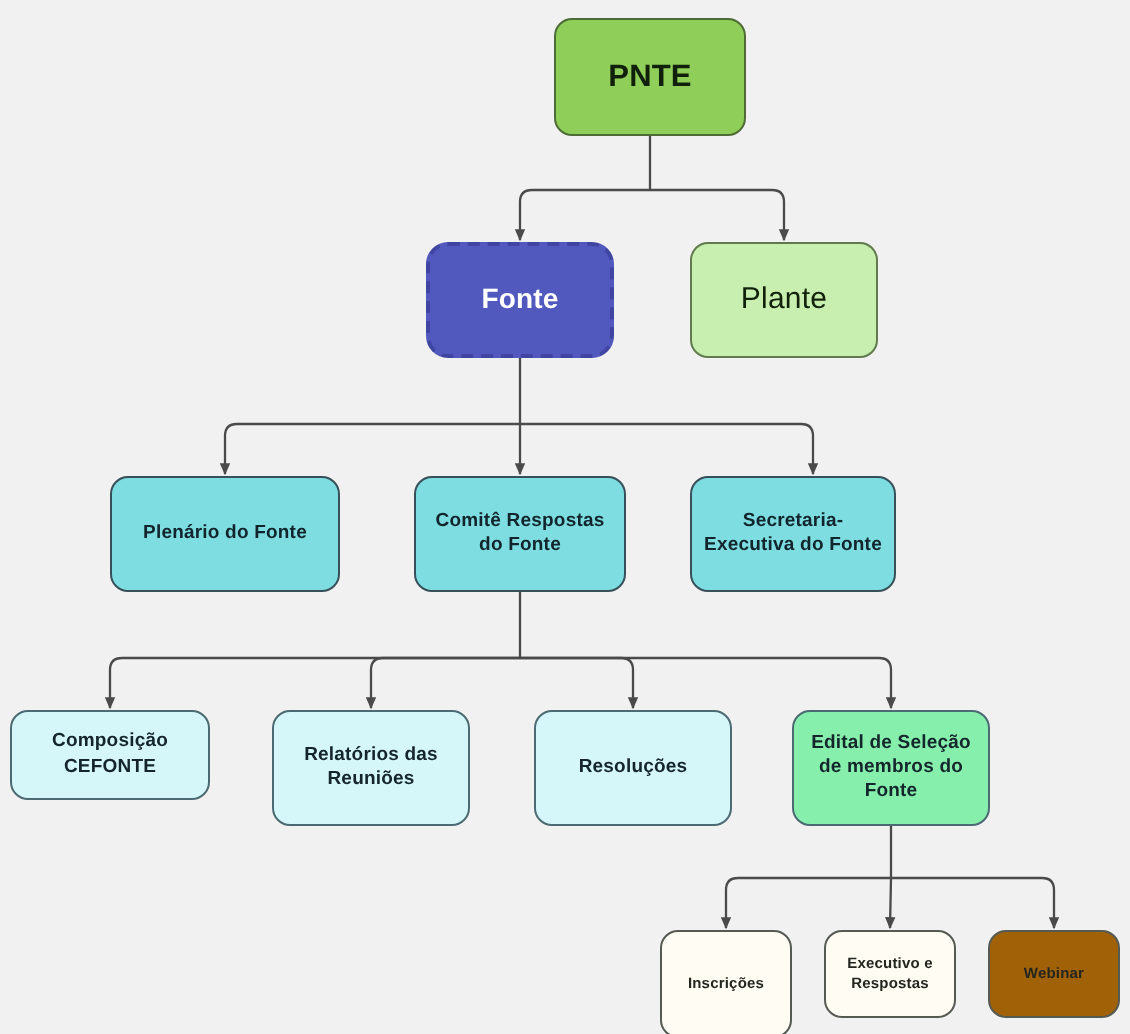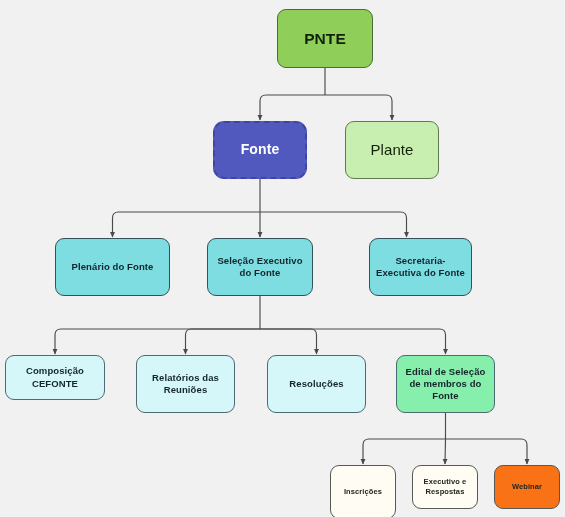--- a/index.html
+++ b/index.html
@@ -119,30 +119,30 @@
         <path d="M445.5,439 L369,439 Q363,439 363,445 L363,464" marker-end="url(#arrowhead)"></path>
         <path d="M445.5,439 L445,464" marker-end="url(#arrowhead)"></path>
         <path d="M445.5,439 L521,439 Q527,439 527,445 L527,464" marker-end="url(#arrowhead)"></path>
       </g>
   </svg>
   <div id="node-layer">
       <div class="node t-root" style="left: 277px; top: 9px; width: 96px; height: 59px; background: rgb(143, 206, 88); color: rgb(17, 32, 10); border-color: rgb(79, 107, 53);"><span class="node-label">PNTE</span></div>
       <div class="node t-dashed" style="left: 213px; top: 121px; width: 94px; height: 58px; background: rgb(81, 89, 191); color: rgb(255, 255, 255); border-color: rgb(63, 70, 162);"><span class="node-label">Fonte</span></div>
       <div class="node t-green" style="left: 345px; top: 121px; width: 94px; height: 58px; background: rgb(200, 239, 176); color: rgb(18, 33, 10); border-color: rgb(95, 122, 76);"><span class="node-label">Plante</span></div>
       <div class="node t-cyan" style="left: 55px; top: 238px; width: 115px; height: 58px; background: rgb(125, 221, 225); color: rgb(18, 36, 44); border-color: rgb(55, 80, 90);"><span class="node-label">Plenário do Fonte</span></div>
-      <div class="node t-cyan" style="left: 207px; top: 238px; width: 106px; height: 58px; background: rgb(125, 221, 225); color: rgb(18, 36, 44); border-color: rgb(55, 80, 90);"><span class="node-label">Seleção Executivo
+      <div class="node t-cyan" style="left: 207px; top: 238px; width: 106px; height: 58px; background: rgb(125, 221, 225); color: rgb(18, 36, 44); border-color: rgb(55, 80, 90);"><span class="node-label">Comitê Respostas
 do Fonte</span></div>
-      <div class="node t-cyan" style="left: 369px; top: 238px; width: 103px; height: 58px; background: rgb(125, 221, 225); color: rgb(18, 36, 44); border-color: rgb(55, 80, 90);"><span class="node-label">Secretaria-
+      <div class="node t-cyan" style="left: 345px; top: 238px; width: 103px; height: 58px; background: rgb(125, 221, 225); color: rgb(18, 36, 44); border-color: rgb(55, 80, 90);"><span class="node-label">Secretaria-
 Executiva do Fonte</span></div>
       <div class="node t-lightcyan" style="left: 5px; top: 355px; width: 100px; height: 45px; background: rgb(214, 247, 249); color: rgb(20, 38, 44); border-color: rgb(75, 106, 114);"><span class="node-label">Composição
 CEFONTE</span></div>
       <div class="node t-lightcyan" style="left: 136px; top: 355px; width: 99px; height: 58px; background: rgb(214, 247, 249); color: rgb(20, 38, 44); border-color: rgb(75, 106, 114);"><span class="node-label">Relatórios das
 Reuniões</span></div>
       <div class="node t-lightcyan" style="left: 267px; top: 355px; width: 99px; height: 58px; background: rgb(214, 247, 249); color: rgb(20, 38, 44); border-color: rgb(75, 106, 114);"><span class="node-label">Resoluções</span></div>
       <div class="node t-lightcyan" style="left: 396px; top: 355px; width: 99px; height: 58px; background: #86efac; color: rgb(20, 38, 44); border-color: rgb(75, 106, 114);"><span class="node-label">Edital de Seleção
 de membros do
 Fonte</span></div>
       <div class="node t-cream" style="left: 330px; top: 465px; width: 66px; height: 54px; background: rgb(255, 253, 243); color: rgb(35, 37, 31); border-color: rgb(85, 90, 82);"><span class="node-label">Inscrições</span></div>
       <div class="node t-cream" style="left: 412px; top: 465px; width: 66px; height: 44px; background: rgb(255, 253, 243); color: rgb(35, 37, 31); border-color: rgb(85, 90, 82);"><span class="node-label">Executivo e
 Respostas</span></div>
-      <div class="node t-cream" style="left: 494px; top: 465px; width: 66px; height: 44px; background: #f97316; color: rgb(35, 37, 31); border-color: rgb(85, 90, 82);"><span class="node-label">Webinar</span></div>
+      <div class="node t-cream" style="left: 494px; top: 465px; width: 66px; height: 44px; background: #a16207; color: rgb(35, 37, 31); border-color: rgb(85, 90, 82);"><span class="node-label">Webinar</span></div>
     </div>
 </div>
 
 </body></html>

